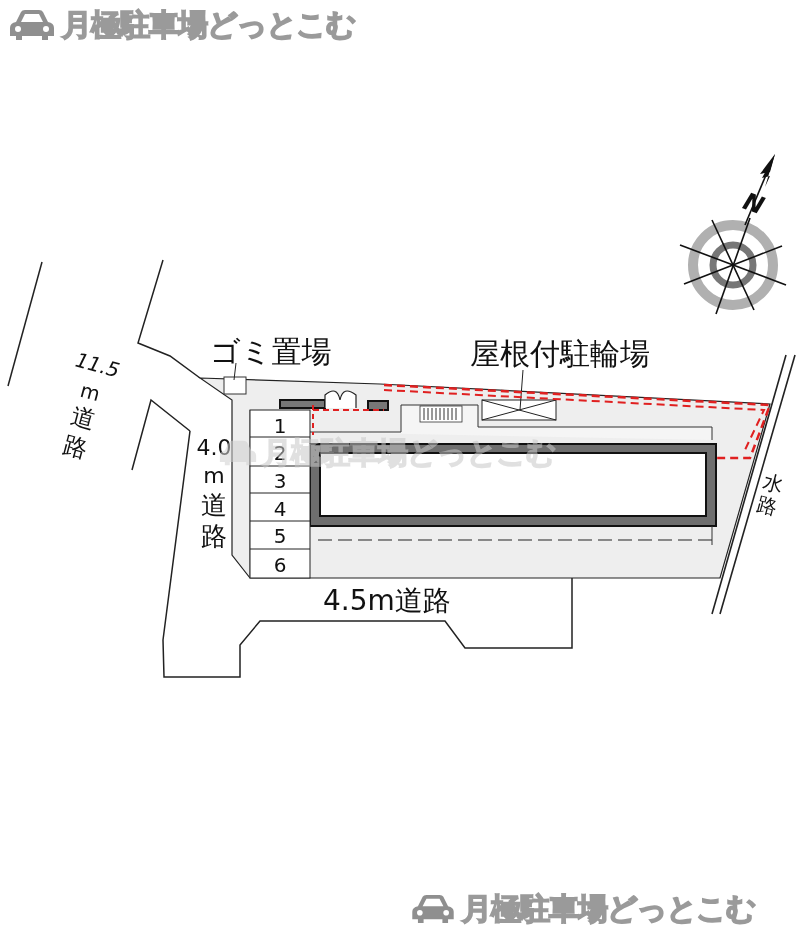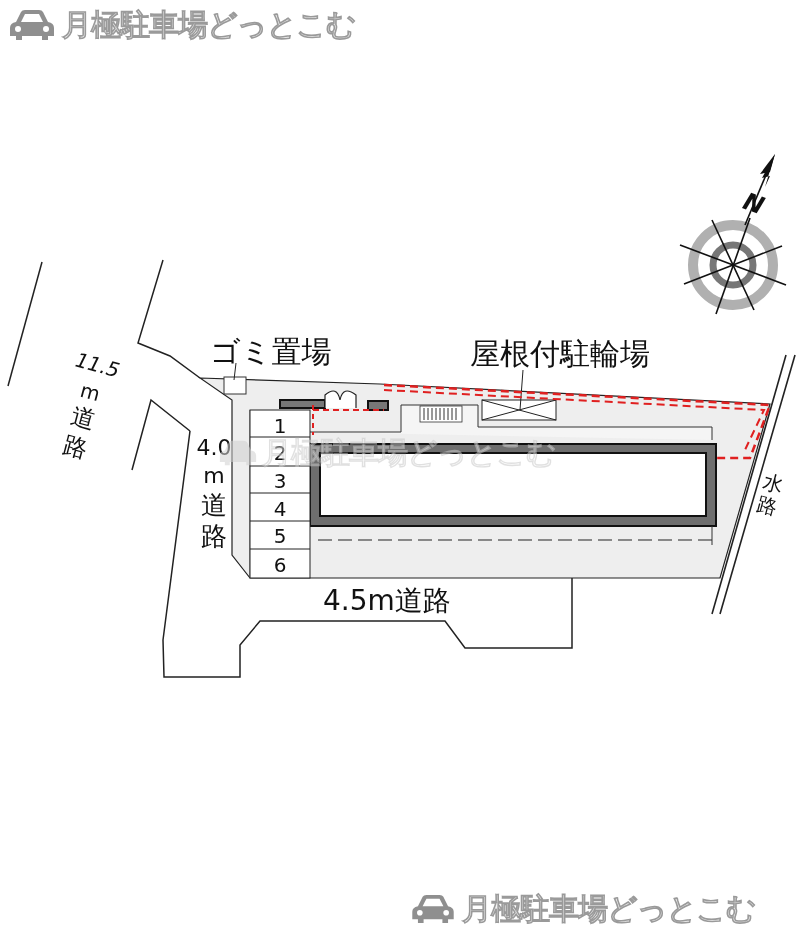--- a/index.html
+++ b/index.html
@@ -1,20 +1,20 @@
 <!DOCTYPE html>
 <html><head>
 <meta charset="utf-8">
 <style>
   html, body { margin:0; padding:0; background:#ffffff; }
   body { width:800px; height:942px; position:relative; overflow:hidden; font-family:"DejaVu Sans", sans-serif; }
   .logo { position:absolute; display:flex; align-items:center; gap:6px; }
   .logo-top { left:8px; top:8px; }
   .logo-bottom { left:410px; top:893px; }
-  .logo-text { font-family:"DejaVu Sans", sans-serif; font-weight:normal; font-size:30px; color:#f2f2f2;
+  .logo-text { font-family:"DejaVu Sans", sans-serif; font-weight:bold; font-size:30px; color:#f2f2f2;
     -webkit-text-stroke:1.6px #9a9a9a; letter-spacing:-1px; line-height:1; }
   .wm { position:absolute; left:218px; top:438px; display:flex; align-items:center; gap:4px; opacity:0.55; }
   .wm .logo-text { font-size:30px; color:#ffffff; -webkit-text-stroke:1.4px #c8c8c8; }
   svg.map { position:absolute; left:0; top:0; }
   .lbl { font-family:"DejaVu Sans", sans-serif; fill:#111; }
 </style>
 </head>
 <body>
 
 <div class="logo logo-top">

